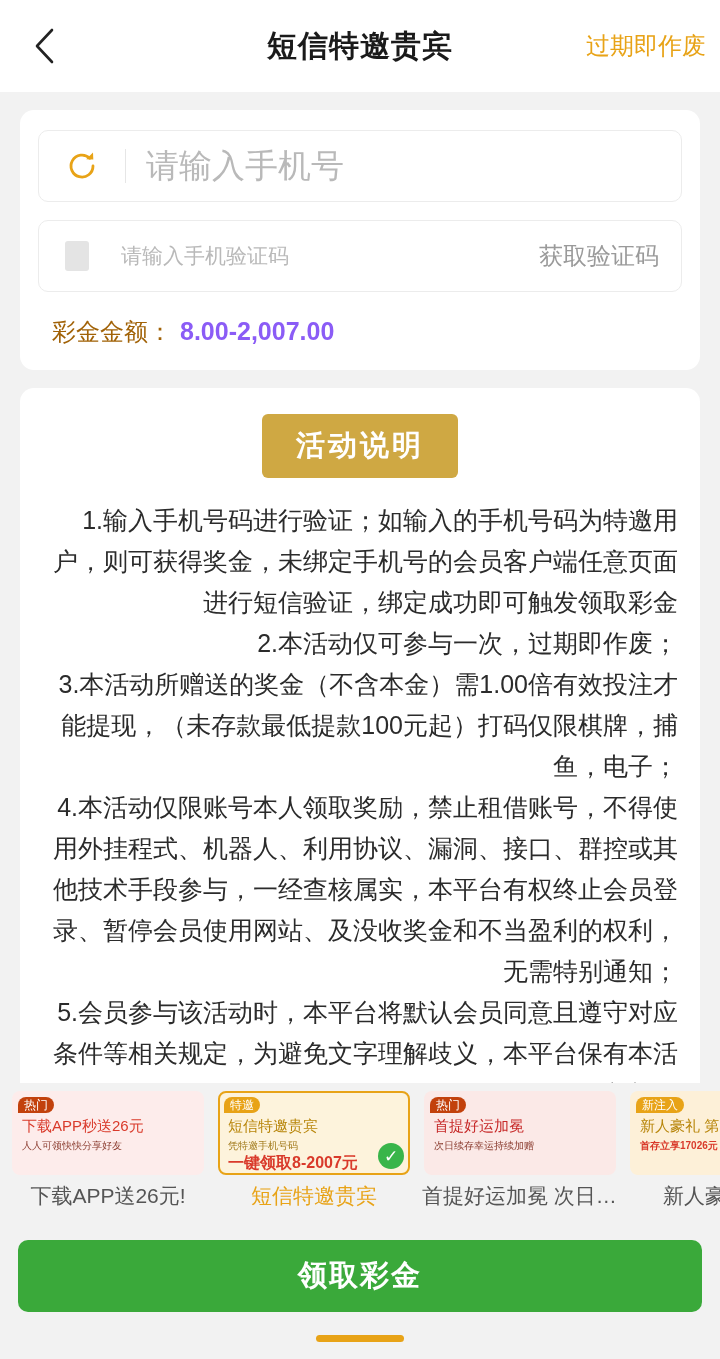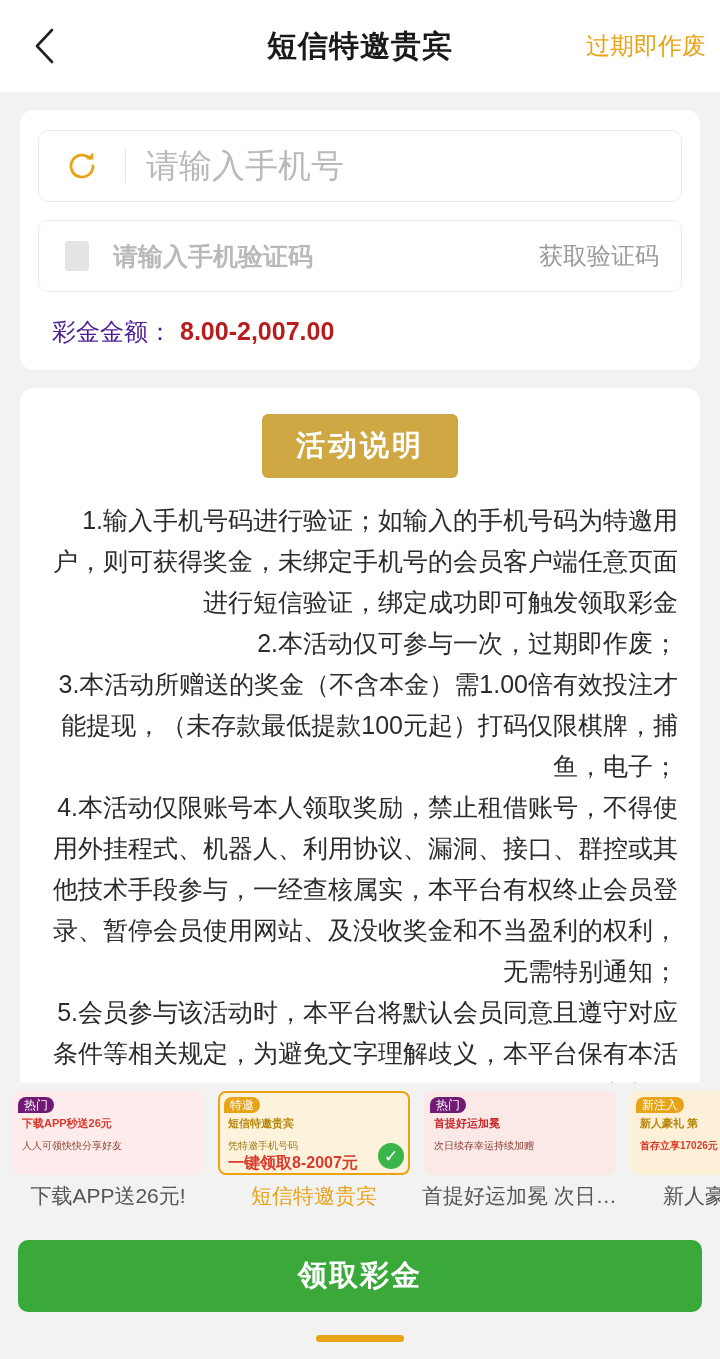--- a/index.html
+++ b/index.html
@@ -106,48 +106,47 @@
   .code-icon {
     width: 24px; height: 30px;
     background: #e4e4e4;
     border-radius: 3px;
     margin-left: 26px;
     flex: 0 0 24px;
   }
   .code-input {
     flex: 1 1 auto;
     border: none; outline: none;
-    font-size: 25px;
+    font-size: 21px;
     color: #333;
-    padding: 0 24px;
+    padding: 0 32px;
     background: transparent;
     font-family: "Liberation Sans", "DejaVu Sans", sans-serif;
-    font-weight: bold;
   }
   .code-input::placeholder { color: #b9b9b9; }
   .get-code {
     font-size: 24px;
     color: #9a9a9a;
     padding-right: 22px;
     white-space: nowrap;
     cursor: pointer;
   }
 
   .amount-row {
     display: flex;
     align-items: baseline;
     padding: 6px 14px 2px 14px;
   }
   .amount-label {
     font-size: 24px;
-    color: #4c1d95;
+    color: #a16207;
   }
   .amount-value {
     font-size: 25px;
-    color: #b91c1c;
+    color: #8b5cf6;
     font-weight: 700;
     margin-left: 8px;
   }
 
   
   .rules-card {
     background: #fff;
     border-radius: 14px;
     margin: 18px 20px 0 20px;
     padding: 26px 22px 28px 22px;
@@ -214,21 +213,21 @@
     white-space: nowrap;
     overflow: hidden;
     text-overflow: ellipsis;
     max-width: 196px;
     text-align: center;
   }
   .thumb.active .thumb-caption { color: #e8a317; }
   .tag {
     position: absolute;
     top: 4px; left: 4px;
-    background: #701a75;
+    background: #c2410c;
     color: #fff;
     font-size: 12px;
     padding: 2px 6px;
     border-radius: 8px 8px 8px 0;
     line-height: 1;
     z-index: 3;
   }
   .tag.gold { background: #e8a317; }
   .check {
     position: absolute;
@@ -237,22 +236,22 @@
     border-radius: 50%;
     background: #39b54a;
     color: #fff;
     font-size: 17px;
     display: flex; align-items: center; justify-content: center;
     z-index: 3;
   }
   .t-title {
     position: absolute;
     left: 8px; top: 24px;
-    font-size: 11px;
-    font-weight: 700;
+    font-size: 15px;
+    font-weight: 400;
     z-index: 2;
     line-height: 1.25;
   }
   .t-sub {
     position: absolute;
     left: 8px; top: 46px;
     font-size: 10px;
     z-index: 2;
     line-height: 1.3;
   }

